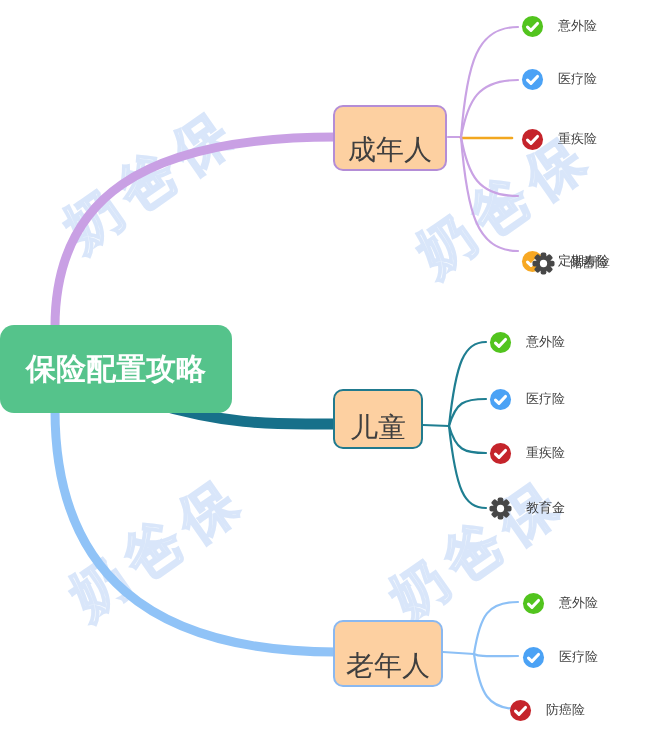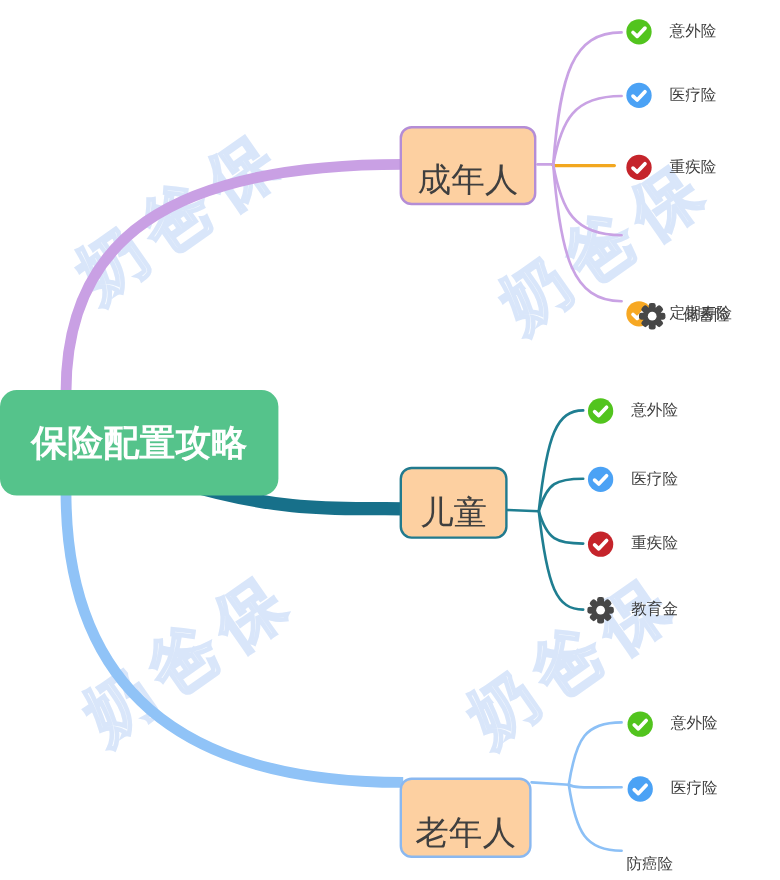--- a/index.html
+++ b/index.html
@@ -83,21 +83,21 @@
   <div class="root" style="left: 0px; top: 325px; width: 232px; height: 88px; background-color: rgb(85, 195, 139);">
     <span>保险配置攻略</span>
   </div>
 
   <div class="node" style="left: 333px; top: 105px; width: 114px; height: 66px; background-color: rgb(253, 208, 161); border-color: rgb(180, 141, 214);">
     <span>成年人</span>
   </div>
   <div class="node" style="left: 333px; top: 389px; width: 90px; height: 60px; background-color: rgb(253, 208, 161); border-color: rgb(33, 122, 142);">
     <span>儿童</span>
   </div>
-  <div class="node" style="left: 333px; top: 648px; width: 110px; height: 67px; background-color: rgb(253, 208, 161); border-color: rgb(138, 184, 240);">
+  <div class="node" style="left: 333px; top: 620px; width: 110px; height: 67px; background-color: rgb(253, 208, 161); border-color: rgb(138, 184, 240);">
     <span>老年人</span>
   </div>
 
   <div class="leaf" style="left:521px;top:13px;">
     <svg width="23" height="23" viewBox="0 0 24 24">
       <circle cx="12" cy="12" r="11" fill="#52c41e"></circle>
       <path d="M6.8 12.6 L10.4 16 L17.2 8.8" stroke="#fff" stroke-width="3.2" fill="none" stroke-linecap="round" stroke-linejoin="round"></path>
     </svg>
     <span class="txt">意外险</span>
   </div>
@@ -178,21 +178,21 @@
     </svg>
     <span class="txt">意外险</span>
   </div>
   <div class="leaf" style="left:522px;top:644px;">
     <svg width="23" height="23" viewBox="0 0 24 24">
       <circle cx="12" cy="12" r="11" fill="#4ba2f5"></circle>
       <path d="M6.8 12.6 L10.4 16 L17.2 8.8" stroke="#fff" stroke-width="3.2" fill="none" stroke-linecap="round" stroke-linejoin="round"></path>
     </svg>
     <span class="txt">医疗险</span>
   </div>
-  <div class="leaf" style="left:522px;top:697px;flex-direction:column;">
+  <div class="leaf" style="left:509px;top:697px;">
     <svg width="23" height="23" viewBox="0 0 24 24">
       <circle cx="12" cy="12" r="11" fill="#c5242b"></circle>
       <path d="M6.8 12.6 L10.4 16 L17.2 8.8" stroke="#fff" stroke-width="3.2" fill="none" stroke-linecap="round" stroke-linejoin="round"></path>
     </svg>
     <span class="txt">防癌险</span>
   </div>
 
 </div>
 
 </body></html>

